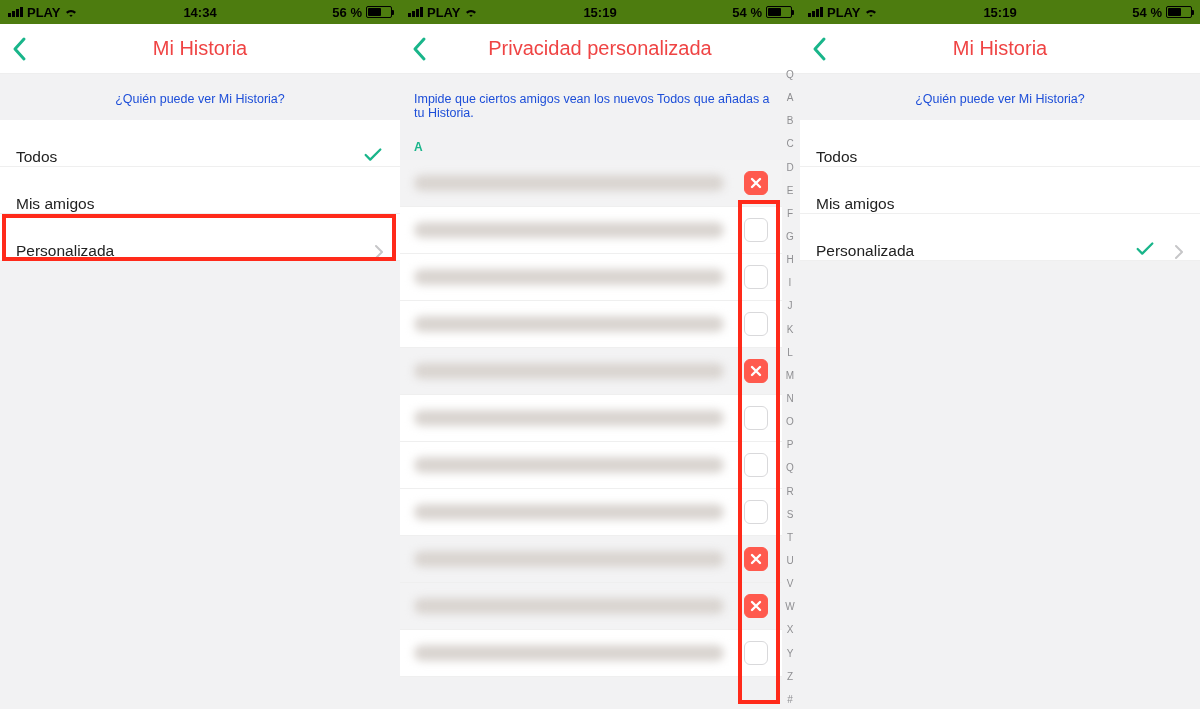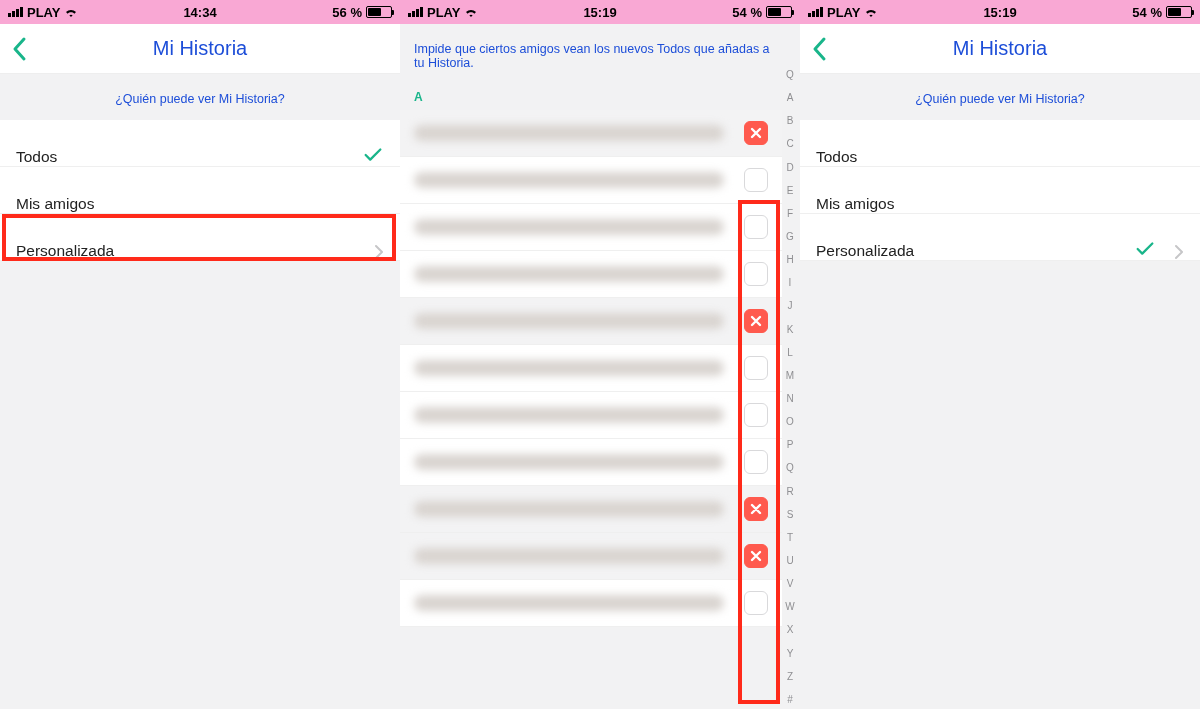--- a/index.html
+++ b/index.html
@@ -1,31 +1,31 @@
 <!DOCTYPE html>
 <html><head>
 <meta charset="utf-8">
 <style>
   * { margin: 0; padding: 0; box-sizing: border-box; }
   body { font-family: -apple-system, Helvetica, Arial, sans-serif; background: #fff; width: 1200px; height: 709px; overflow: hidden; }
   .screens { display: flex; width: 1200px; height: 709px; }
   .screen { width: 400px; height: 709px; background: #f2f2f3; position: relative; overflow: hidden; border-right: 0px solid #ddd; }
-  .status-bar { height: 24px; background: #f9a8d4; display: flex; align-items: center; justify-content: space-between; padding: 0 8px; font-size: 13px; font-weight: 600; }
+  .status-bar { height: 24px; background: #4d7c0f; display: flex; align-items: center; justify-content: space-between; padding: 0 8px; font-size: 13px; font-weight: 600; }
   .status-left, .status-right { display: flex; align-items: center; gap: 4px; }
   .status-center { position: absolute; left: 50%; transform: translateX(-50%); }
   .signal { display: inline-flex; align-items: flex-end; gap: 1px; }
   .signal span { width: 3px; background: #000; display: inline-block; }
   .signal span:nth-child(1){height:4px}.signal span:nth-child(2){height:6px}.signal span:nth-child(3){height:8px}.signal span:nth-child(4){height:10px}
   .wifi-ic { width:14px; height:10px; }
   .battery { width: 26px; height: 12px; border: 1px solid #000; border-radius: 2px; position: relative; }
   .battery::after { content:""; position:absolute; right:-3px; top:3px; width:2px; height:5px; background:#000; border-radius:0 1px 1px 0;}
   .battery .fill { position:absolute; left:1px; top:1px; bottom:1px; background:#000; border-radius:1px; }
   .nav-bar { height: 50px; background: #fff; display: flex; align-items: center; justify-content: center; position: relative; border-bottom: 1px solid #eee; }
   .nav-back { position: absolute; left: 10px; top: 12px; cursor: pointer; }
-  .nav-title { color: #1d4ed8; font-size: 20px; font-weight: 500; }
+  .nav-title { color: #ef4444; font-size: 20px; font-weight: 500; }
   .section-desc { text-align: center; color: #1d4ed8; font-size: 12.5px; padding: 18px 8px 14px; }
   .list { background: #fff; }
   .row { display: flex; align-items: flex-end; height: 47px; padding: 0 16px; border-bottom: 1px solid #efefef; font-size: 15.5px; color: #222; cursor: pointer; }
   .row .spacer { flex: 1; }
   .check-ic { color: #19b58a; }
   .chevron-ic { color: #c6c6c8; }
   .highlight-box { position: absolute; border: 4px solid #ff2a1a; pointer-events: none; }
   
   .search-row { height: 47px; background:#fff; display:flex; align-items:center; padding:0 14px; border-bottom:1px solid #efefef; }
   .search-row input { border:none; outline:none; font-size:16px; color:#333; flex:1; background:transparent; margin-left:10px; }
@@ -115,20 +115,28 @@
             <path d="M12 18l-3-3c1.6-1.6 4.4-1.6 6 0l-3 3zm-6-6l-3-3c5-5 13-5 18 0l-3 3c-3.3-3.3-8.7-3.3-12 0z" fill="#000"></path>
           </svg>
       </div>
       <div class="status-center">15:19</div>
       <div class="status-right">
         <span>54 %</span>
         <span class="battery">
             <span class="fill" style="width:54%"></span>
           </span>
       </div>
+    </div>
+    <div class="nav-bar">
+      <span class="nav-back">
+        <svg width="18" height="26" viewBox="0 0 18 26">
+            <path d="M14 3 L5 13 L14 23" stroke="#19b58a" stroke-width="3" fill="none" stroke-linecap="round" stroke-linejoin="round"></path>
+          </svg>
+      </span>
+      <span class="nav-title">Privacidad personalizada</span>
     </div>
     <div class="section-desc" style="text-align:left; padding:18px 18px 12px 14px;">Impide que ciertos amigos vean los nuevos Todos que añadas a tu Historia.</div>
     <div class="contacts-wrap">
       <div class="letter-header">A</div>
       <div id="contacts-list">
           <div class="contact-row sel">
             <div class="contact-name cn-w1"></div>
             <div class="cbox blocked">
               <svg width="14" height="14" viewBox="0 0 14 14">
                 <path d="M3 3l8 8M11 3l-8 8" stroke="#fff" stroke-width="2.4" stroke-linecap="round"></path>

